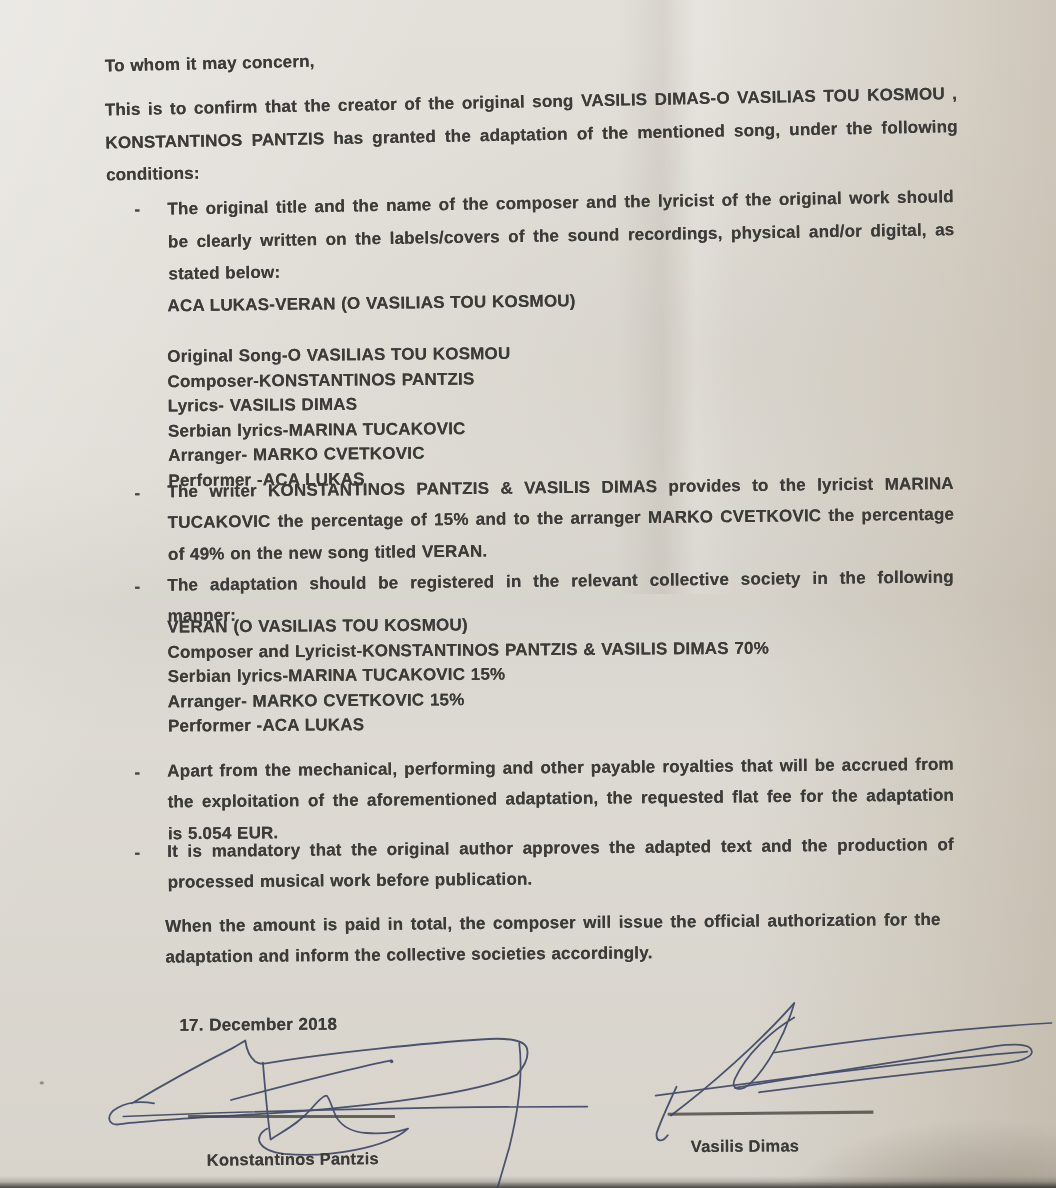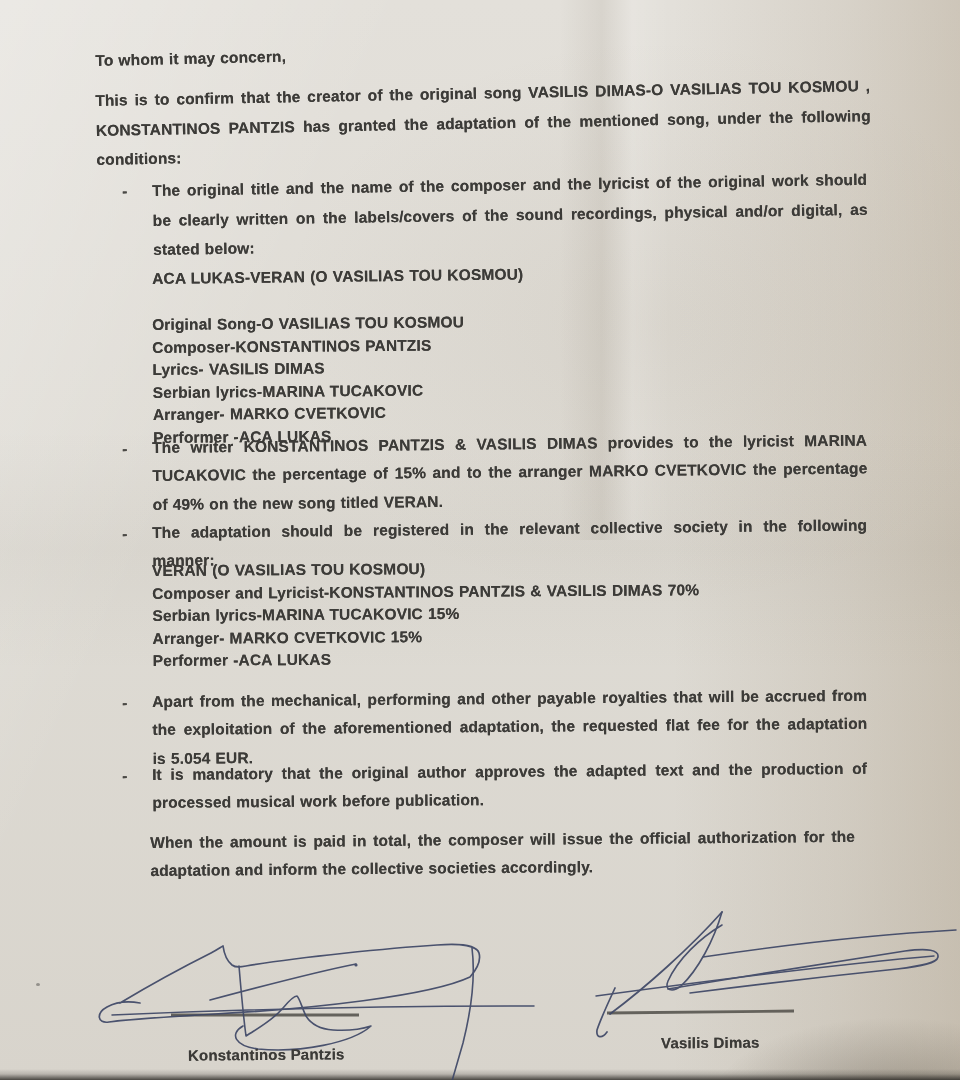--- a/index.html
+++ b/index.html
@@ -129,20 +129,23 @@
     <span class="dash">-</span>
     <div class="lnj">It is mandatory that the original author approves the adapted text and the production of</div>
     <div class="ln">processed musical work before publication.</div>
   </div>
 
   <div class="blk semibold tight" style="left:150px;top:829px;width:705px;transform:rotate(-0.5deg);">
     <div class="lnj">When the amount is paid in total, the composer will issue the official authorization for the</div>
     <div class="ln">adaptation and inform the collective societies accordingly.</div>
   </div>
 
+  <div class="blk semibold" style="left:163px;top:918px;transform:rotate(-0.4deg);">
+    <div class="ln">17. December 2018</div>
+  </div>
 
   <svg class="sig" width="960" height="1080" viewBox="0 0 960 1080">
 
     <line class="printline" x1="171" y1="1015" x2="359" y2="1015"></line>
     <line class="printline" x1="607" y1="1013" x2="794" y2="1011"></line>
 
     <g opacity="0.92">
       <path class="ink" stroke-width="1.7" d="M 120 1003 C 155 982 193 962 211 953 C 217 950 221 947 223 946 C 224 953 227 961 232 965 C 236 968 241 967 246 966 C 300 957 390 948 437 945 C 462 943 477 946 479 953 C 481 960 477 969 470 977 C 430 996 310 1009 215 1014 C 165 1017 122 1020 109 1022 C 97 1024 96 1013 107 1007 C 116 1002 128 1001 140 1003"></path>
       <path class="ink" stroke-width="1.5" d="M 112 1015 C 250 1009 420 1006 534 1006"></path>
       <path class="ink" stroke-width="1.6" d="M 239 966 C 241 990 243 1014 246 1036 C 258 1028 272 1021 283 1008 C 288 1002 294 996 297 996 C 300 999 302 1008 306 1016 C 311 1024 320 1029 333 1030 C 348 1031 362 1029 371 1026 C 352 1043 300 1053 258 1049 C 235 1046 229 1034 243 1026"></path>
@@ -155,14 +158,14 @@
       <path class="ink" stroke-width="1.7" d="M 610 1014 C 645 988 690 948 722 912"></path>
       <path class="ink" stroke-width="1.6" d="M 722 912 C 714 940 698 970 681 986 C 672 993 664 990 668 981 C 678 959 700 938 722 925"></path>
       <path class="ink" stroke-width="1.6" d="M 668 989 C 745 976 855 959 905 951 C 928 948 939 950 938 957 C 937 963 922 966 897 969 C 820 977 737 987 690 993"></path>
       <path class="ink" stroke-width="1.5" d="M 703 957 C 790 944 885 934 956 930"></path>
       <path class="ink" stroke-width="1.5" d="M 596 996 C 700 982 848 963 934 956"></path>
       <path class="ink" stroke-width="1.7" d="M 615 988 C 608 1003 600 1021 597 1030 C 596 1038 602 1039 607 1032"></path>
     </g>
   </svg>
 
   <div class="names" style="left:188px;top:1046px;transform:rotate(-0.5deg);">Konstantinos Pantzis</div>
-  <div class="names" style="left:628px;top:1034px;transform:rotate(-0.4deg);margin-left:33px;">Vasilis Dimas</div>
+  <div class="names" style="left:628px;top:1034px;transform:rotate(-0.4deg);">Vasilis Dimas</div>
 </div>
 
 </body></html>

